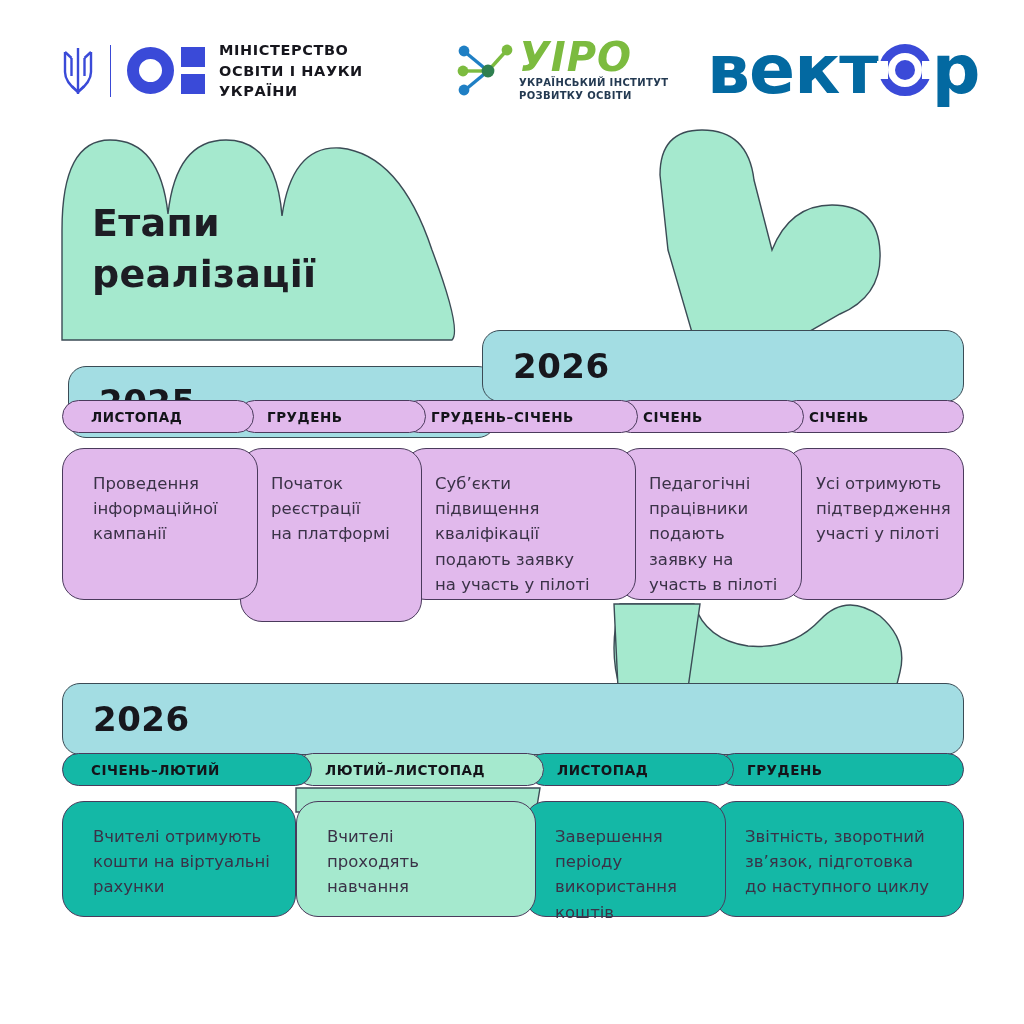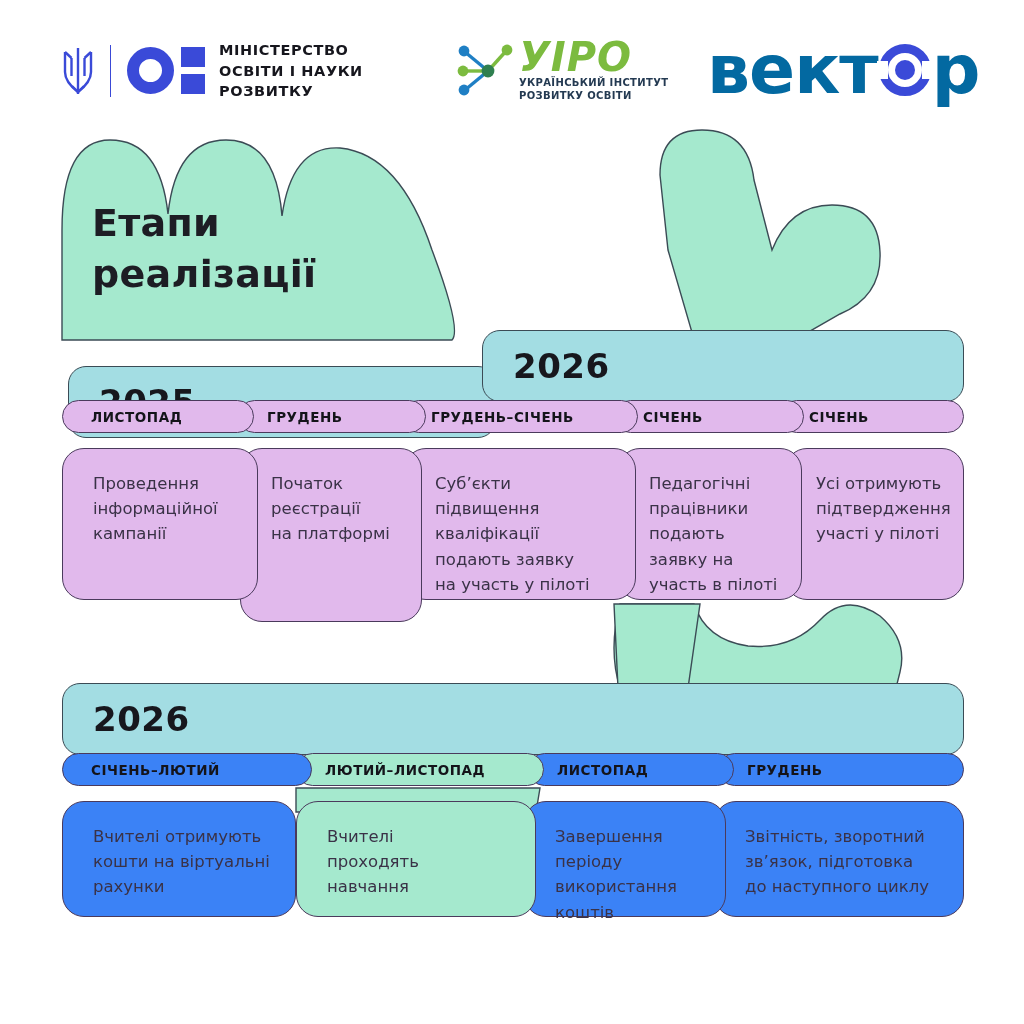--- a/index.html
+++ b/index.html
@@ -190,21 +190,21 @@
     padding: 22px 14px 14px 30px;
   }
   .card-text {
     font-size: 16.5px;
     line-height: 1.53;
     color: #3a3247;
     white-space: pre-line;
   }
 
   .c-pink   { background: #e1b9ec; }
-  .c-peri   { background: #3b82f6; align-items: center; }
+  .c-peri   { background: #14b8a6; align-items: center; }
   .c-mint   { background: #a5e9ce; }
 </style>
 </head>
 <body>
 
 <div class="header">
 
   <div class="logo-mon">
     <span class="trident-wrap">
       <svg viewBox="0 0 40 58" width="40" height="58">
@@ -223,21 +223,21 @@
     <span class="mon-divider"></span>
     <span class="mon-mark">
       <span class="mon-o"></span>
       <span class="mon-bars">
           <span class="mon-bar"></span>
           <span class="mon-bar"></span>
         </span>
     </span>
     <span class="mon-text">МІНІСТЕРСТВО
 ОСВІТИ І НАУКИ
-РОЗВИТКУ</span>
+УКРАЇНИ</span>
   </div>
 
   <div class="logo-uiro">
     <span class="uiro-glyph">
       <svg viewBox="0 0 62 62" width="62" height="62">
         <g stroke="#1f7fc4" stroke-width="3.4" fill="none">
           <line x1="10" y1="12" x2="33" y2="31"></line>
           <line x1="10" y1="50" x2="33" y2="31"></line>
         </g>
         <g stroke="#7cbb3f" stroke-width="3.4" fill="none">

